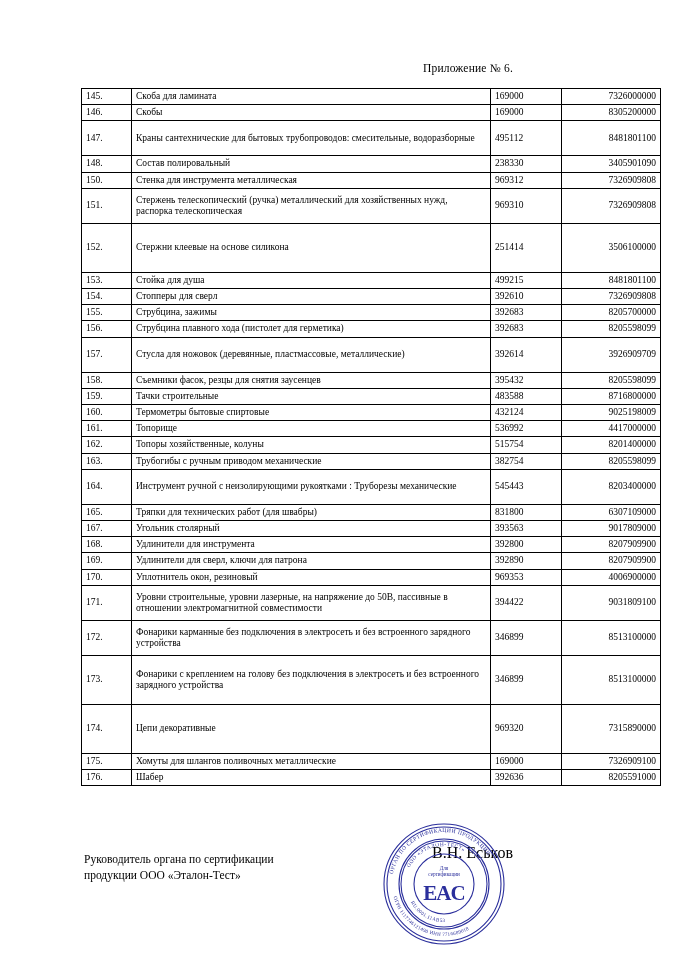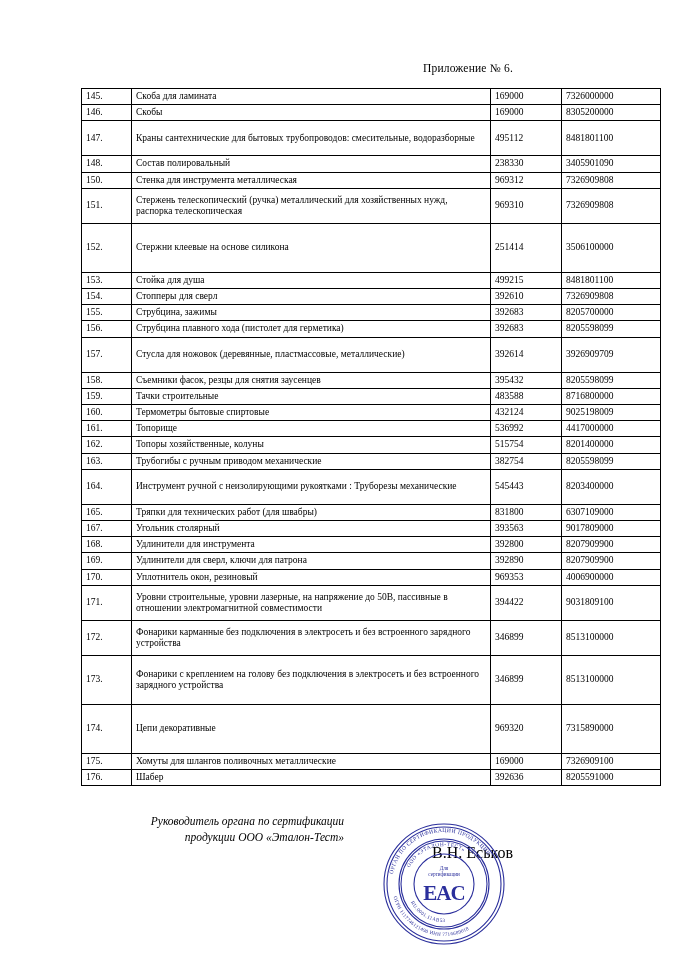--- a/index.html
+++ b/index.html
@@ -62,35 +62,34 @@
     margin-left: 41px;
   }
   td.c-code1 {
     width: 62px;
     text-align: left;
     vertical-align: bottom;
     padding-bottom: 3px;
   }
   td.c-code2 {
     width: 90px;
-    text-align: left;
+    text-align: right;
     vertical-align: bottom;
     padding-bottom: 3px;
   }
   tr.tall td { height: 30px; }
   tr.xtall td { height: 44px; }
   .signature-block {
     position: absolute;
     left: 84px;
-    top: 814px;
+    top: 852px;
     width: 260px;
     font-size: 11.5px;
     line-height: 1.35;
-    text-align: right;
-    font-style: italic;
+    text-align: left;
   }
   .signature-name {
     position: absolute;
     right: 57px;
     top: 844px;
     font-size: 16px;
   }
   .stamp {
     position: absolute;
     left: 382px;

